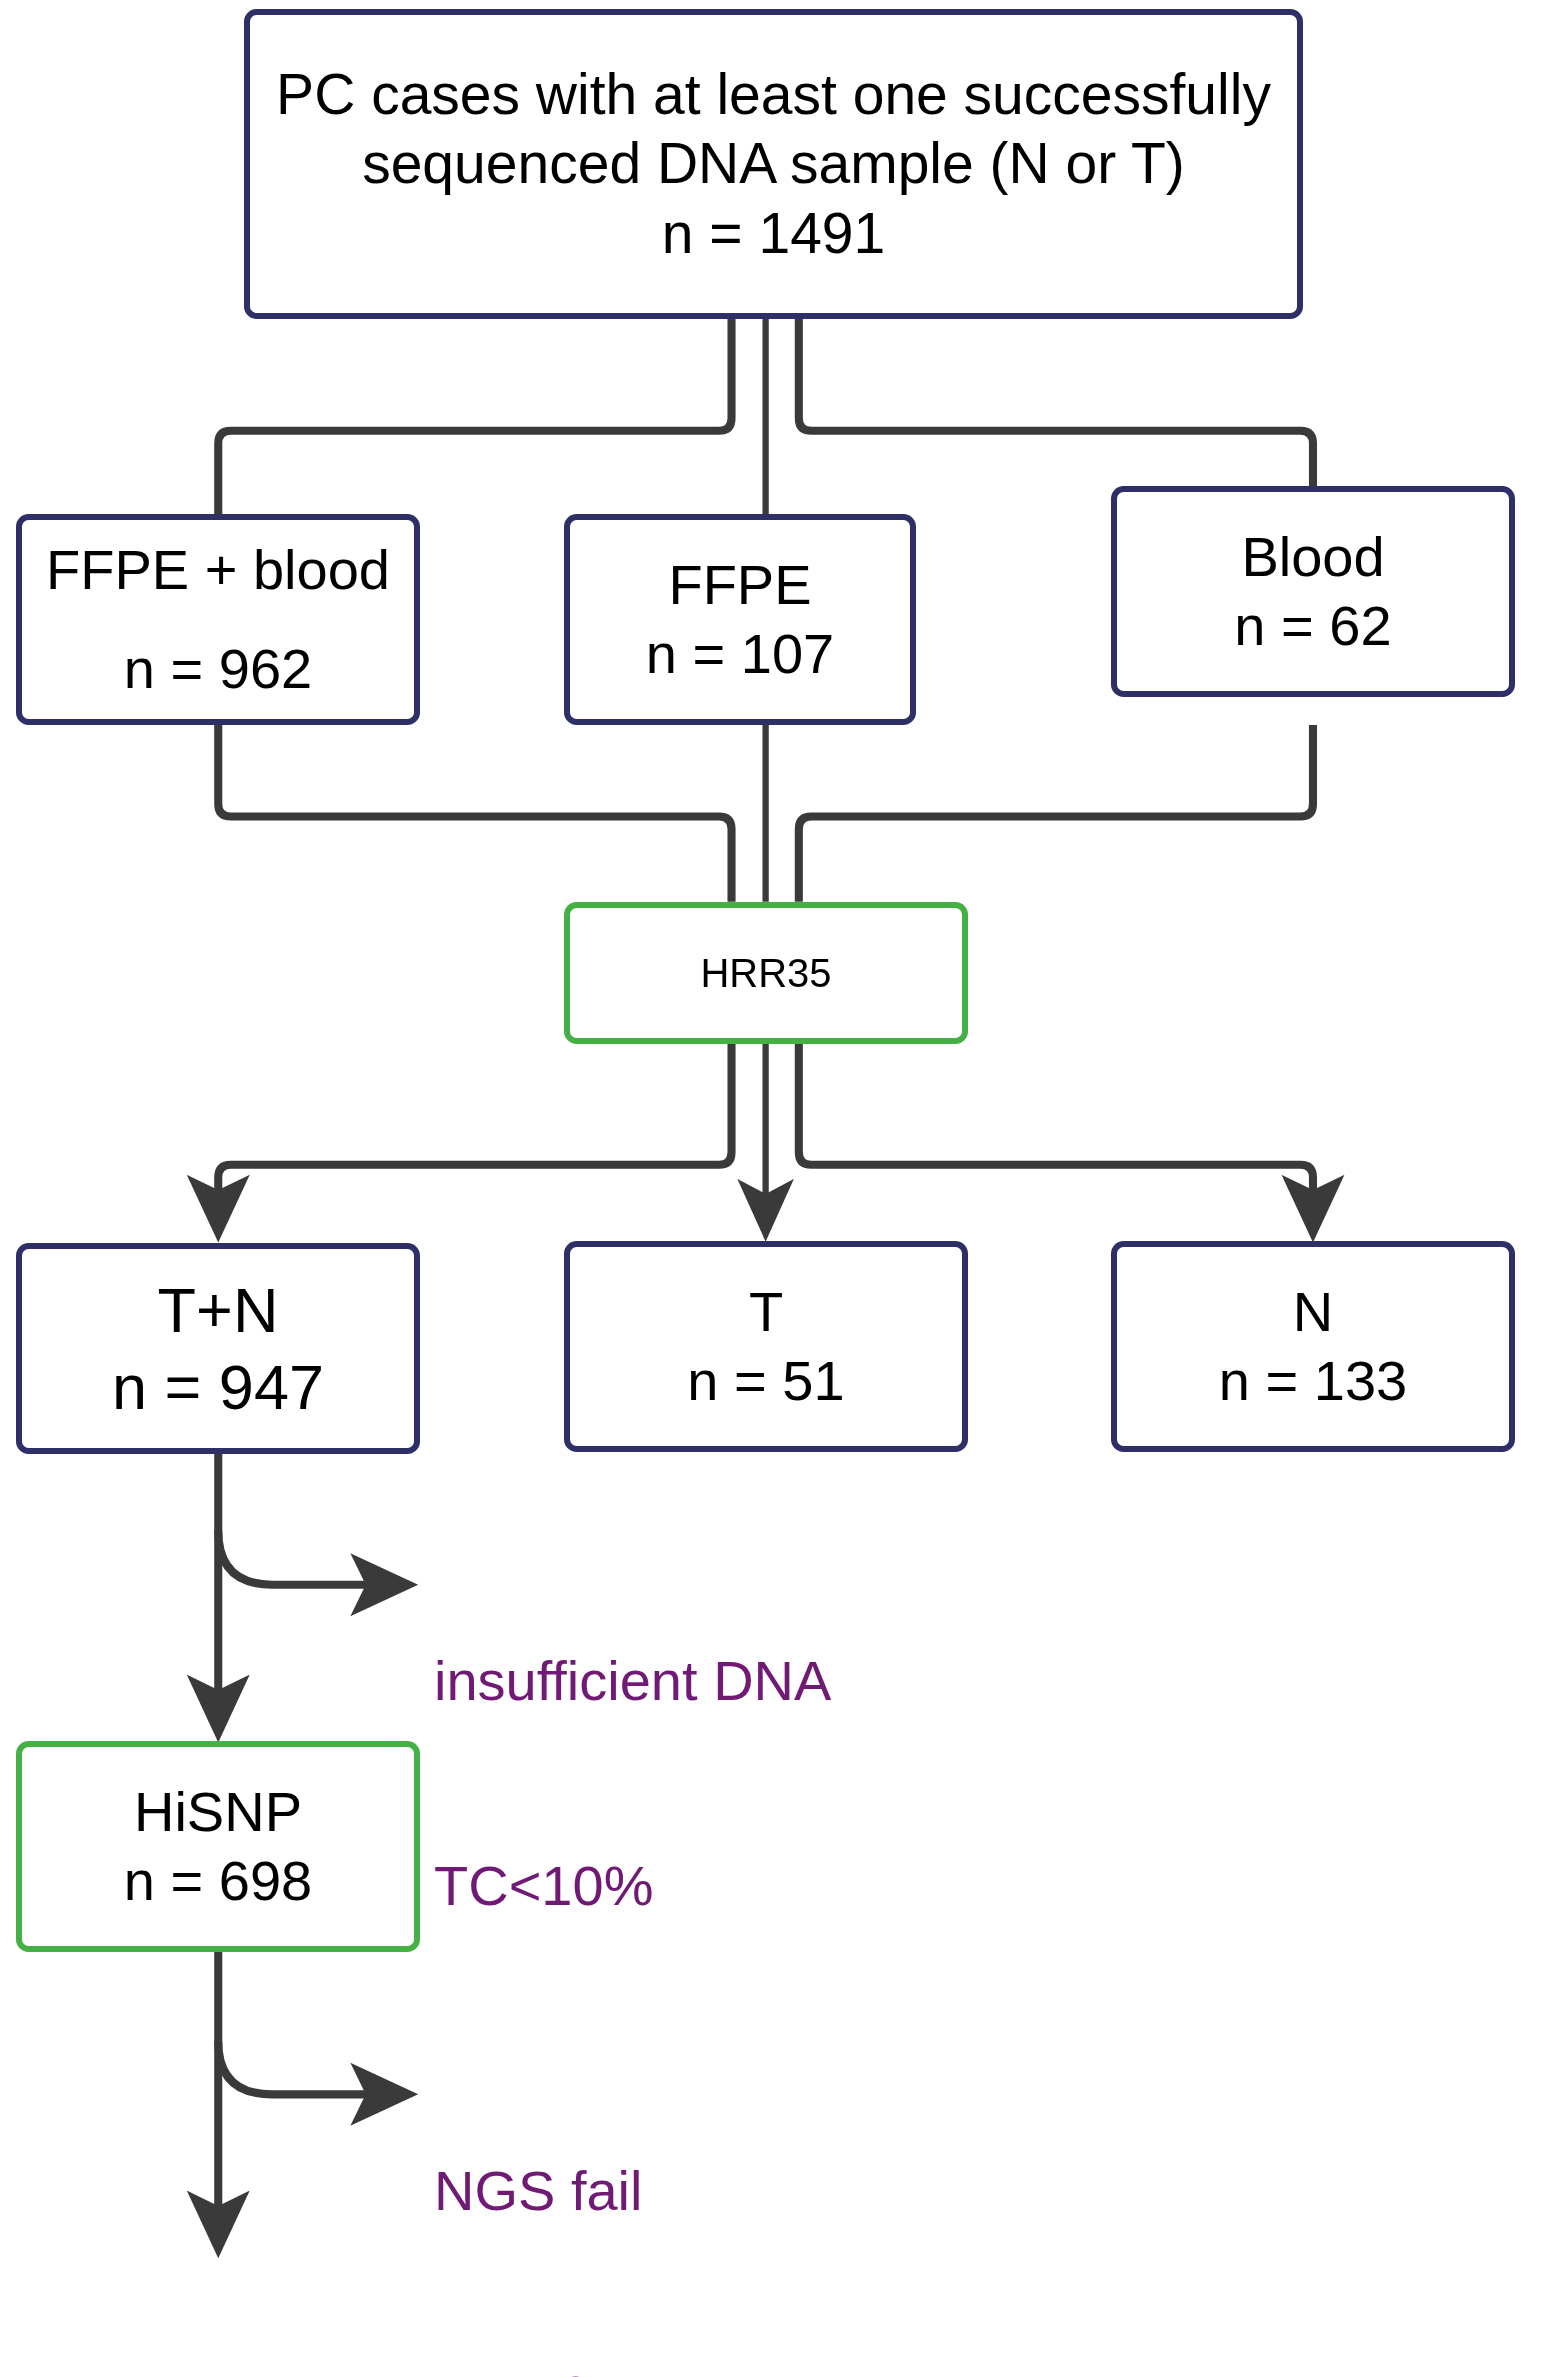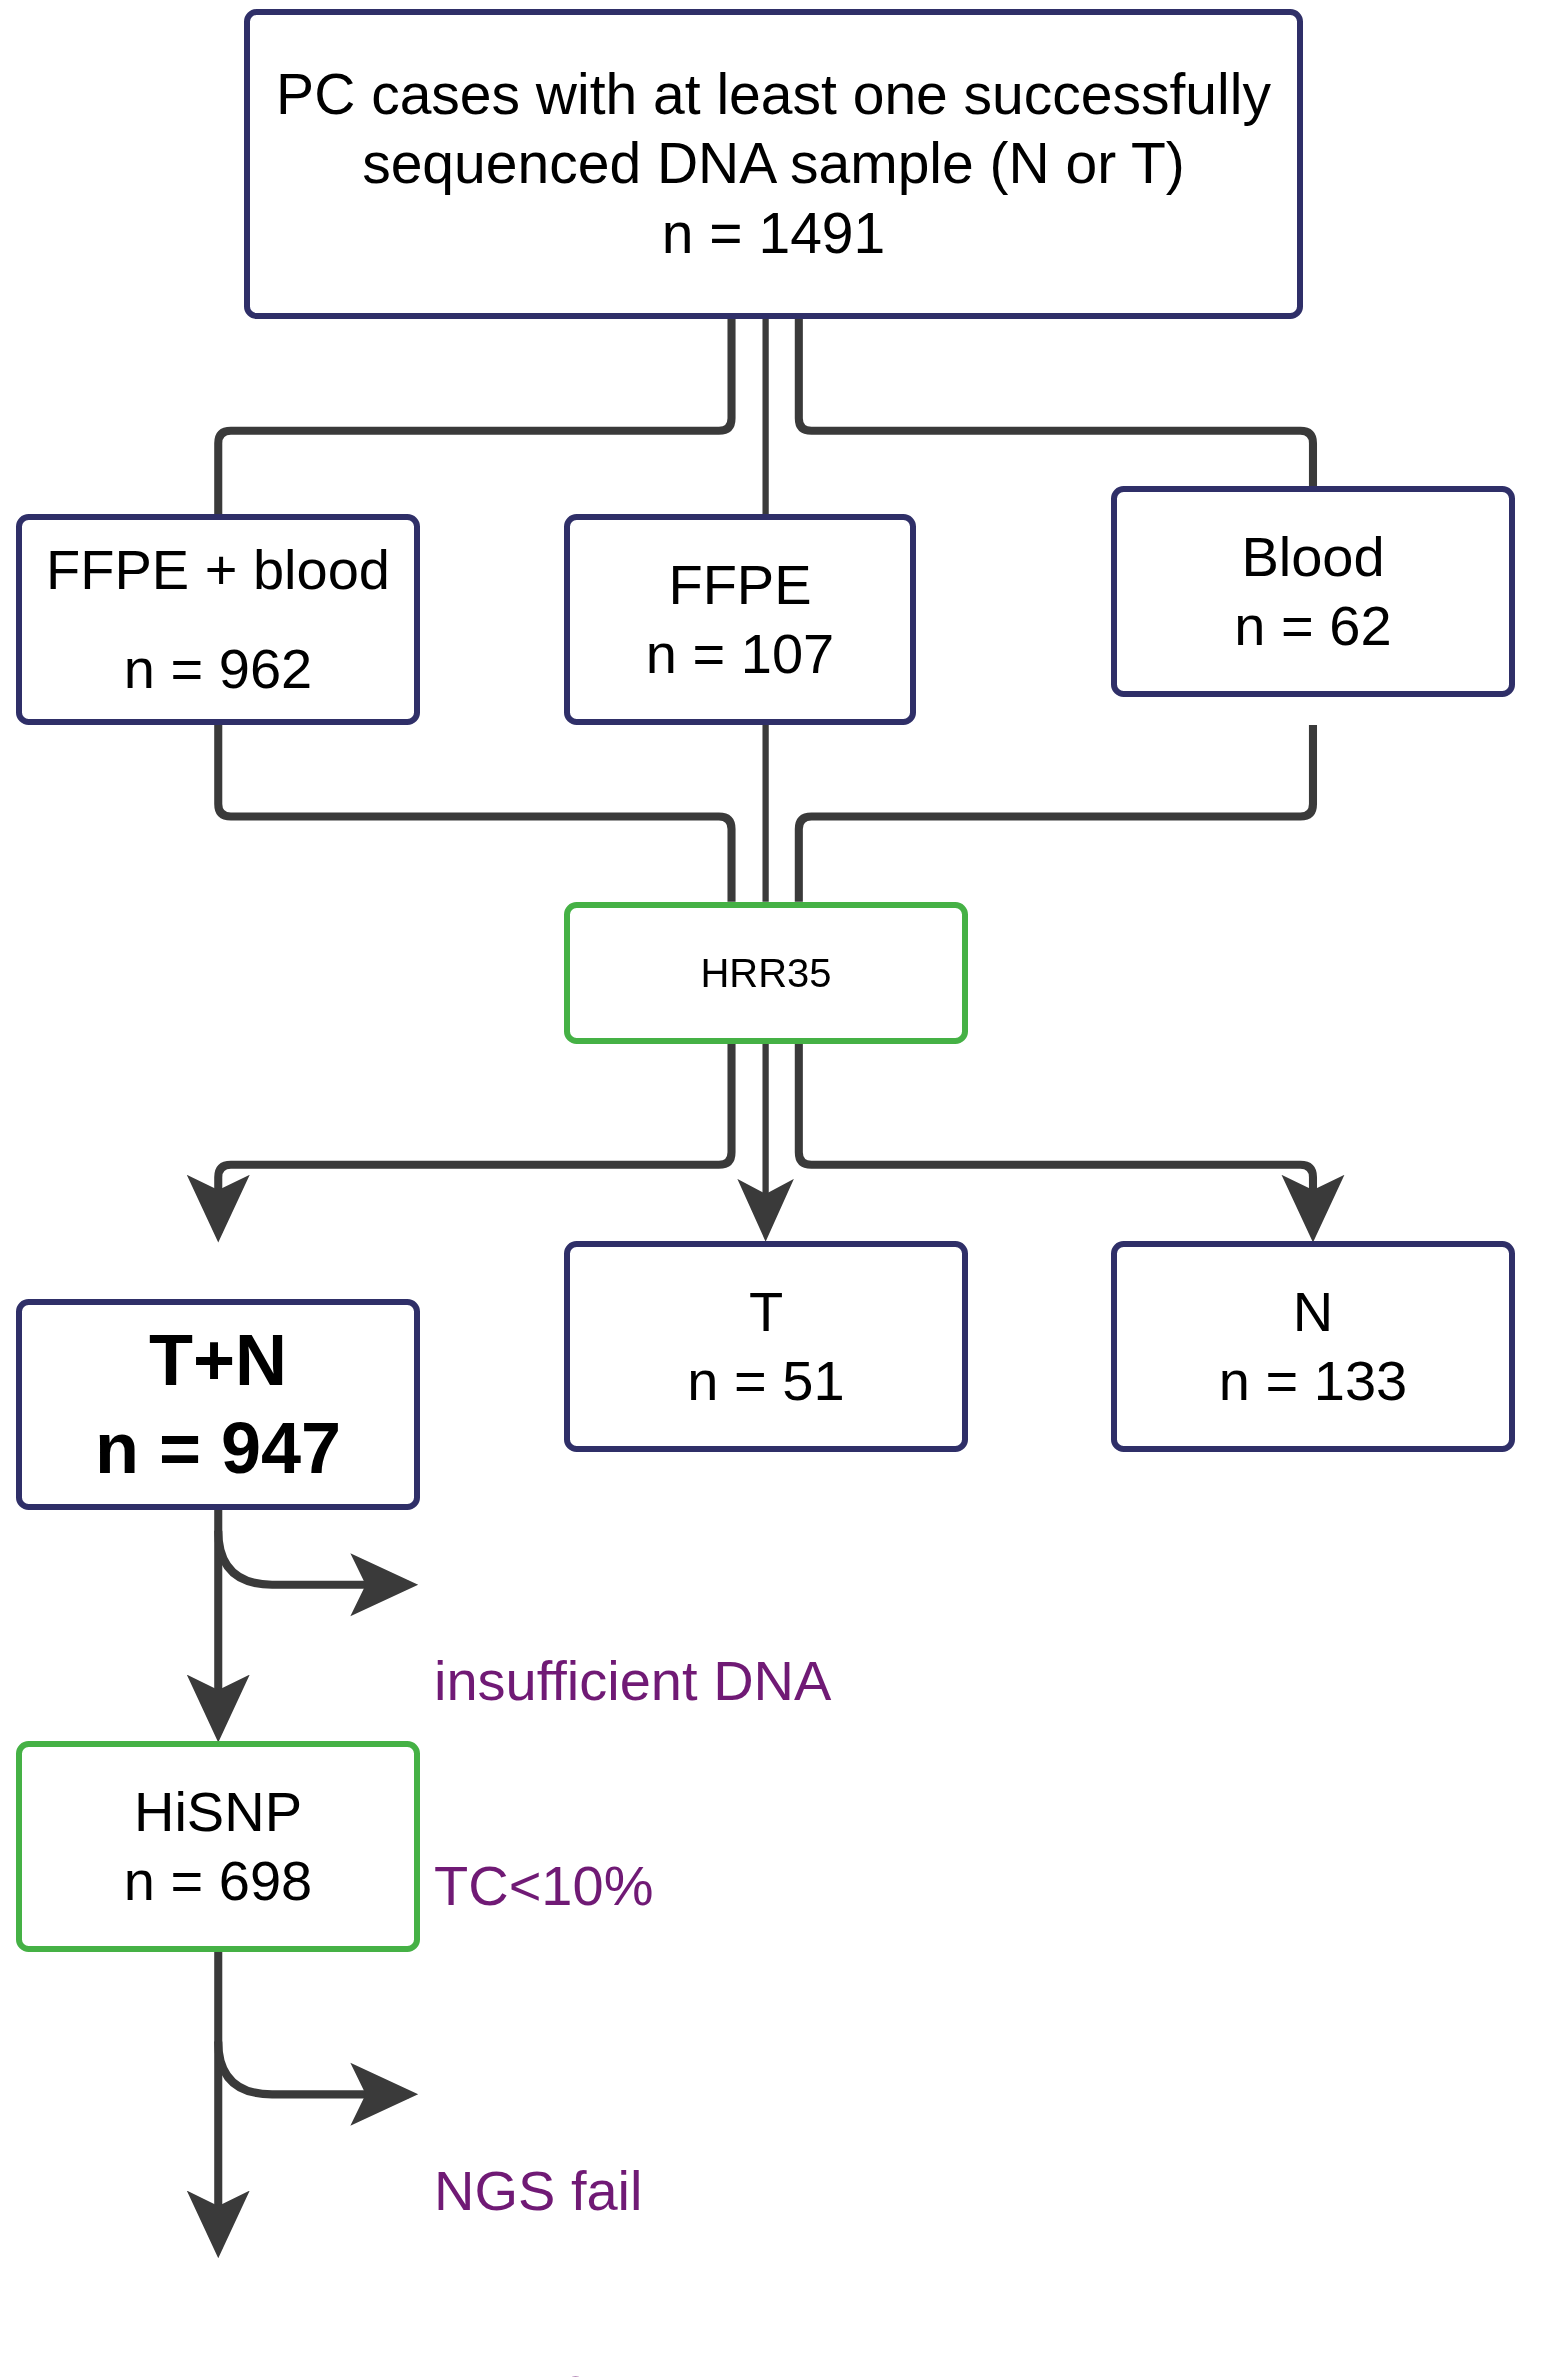--- a/index.html
+++ b/index.html
@@ -66,23 +66,22 @@
   }
   #node-blood {
     left: 1111px; top: 486px;  width: 404px;  height: 211px;
     font-size: 56px;
   }
   #node-hrr35 {
     left: 564px;  top: 902px; width: 404px;  height: 142px;
     font-size: 40px;
   }
   #node-tn {
-    left: 16px;   top: 1299px; width: 404px;  height: 211px;
-    font-size: 72px;
-    font-weight: bold;
+    left: 16px;   top: 1243px; width: 404px;  height: 211px;
+    font-size: 63px;
   }
   #node-t {
     left: 564px;  top: 1241px; width: 404px;  height: 211px;
     font-size: 56px;
   }
   #node-n {
     left: 1111px; top: 1241px; width: 404px;  height: 211px;
     font-size: 56px;
   }
   #node-hisnp {

